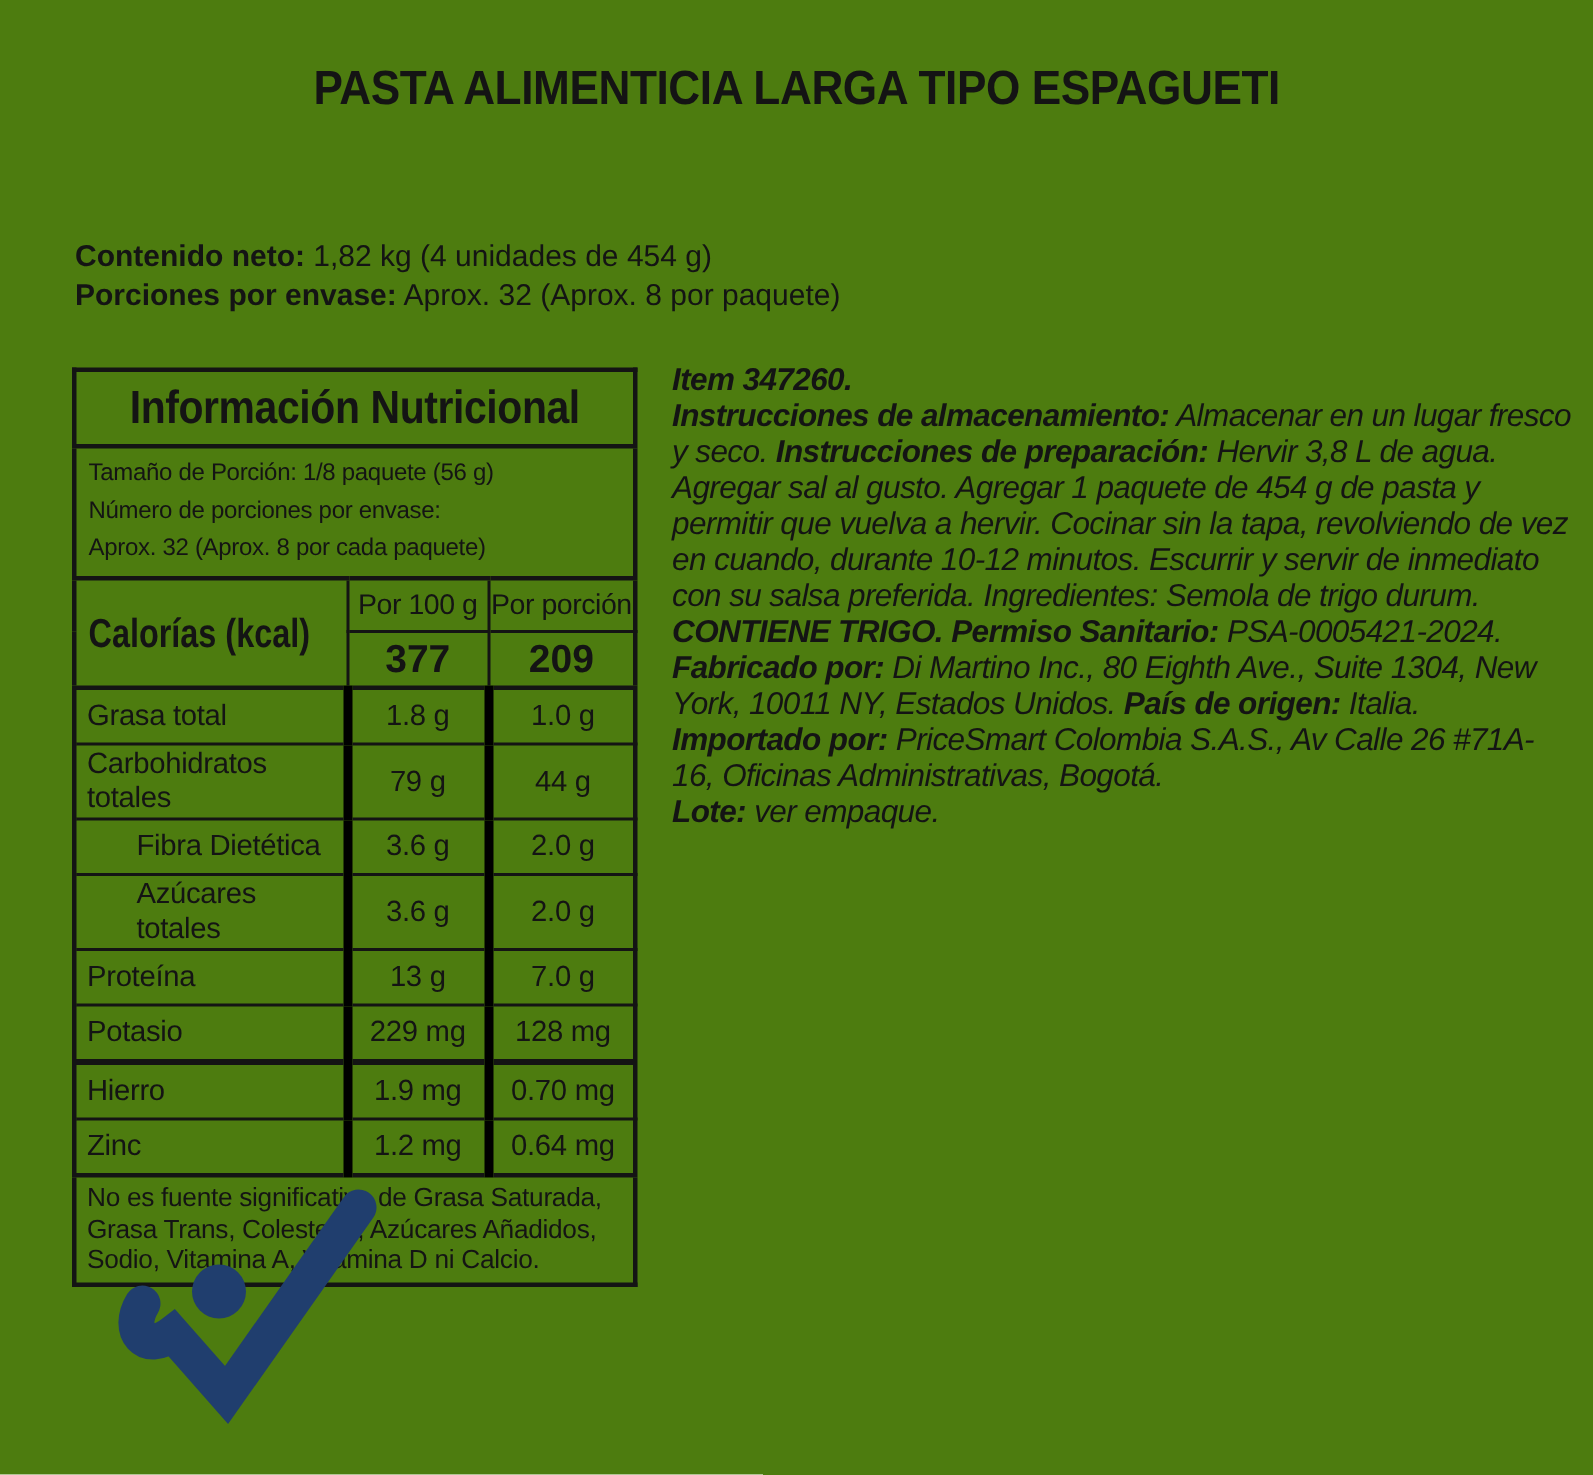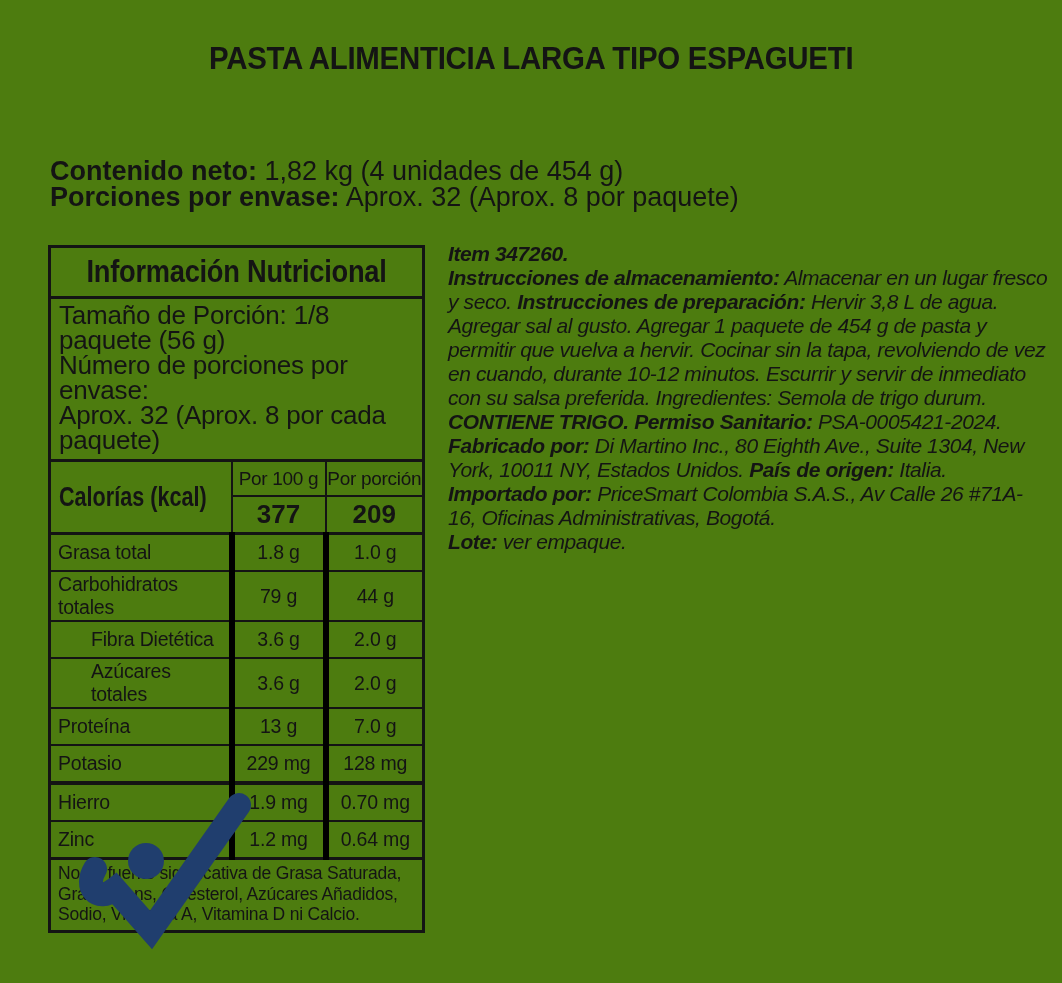--- a/index.html
+++ b/index.html
@@ -20,21 +20,21 @@
     display:inline-block;
     font-size:32px;font-weight:bold;
     letter-spacing:-0.3px;
     white-space:nowrap;
     transform:scaleX(0.92);
     transform-origin:center;
   }
   
   .net-block{
     position:absolute;left:50px;top:158px;
-    font-size:27px;line-height:26px;
+    font-size:20px;line-height:26px;
   }
   .net-block .b{font-weight:bold;}
   
   table.nutri{
     position:absolute;left:48px;top:245px;
     width:374px;
     border-collapse:collapse;
     border:3px solid #141414;
     table-layout:fixed;
   }
@@ -43,21 +43,21 @@
     text-align:center;height:48px;padding:0;
   }
   td.tbl-title .inner{
     display:inline-block;font-size:31px;font-weight:bold;
     letter-spacing:-0.3px;white-space:nowrap;
     transform:scaleX(0.88);transform-origin:center;
   }
   td.serving{
     border-top:3px solid #141414;
     padding:4px 6px 6px 8px;
-    font-size:26px;line-height:25px;
+    font-size:16px;line-height:25px;
     letter-spacing:-0.2px;
   }
   td.cal-label{
     border-top:3px solid #141414;
     border-right:2px solid #141414;
     padding-left:8px;
   }
   td.cal-label .inner{
     display:inline-block;font-size:27px;font-weight:bold;
     white-space:nowrap;

